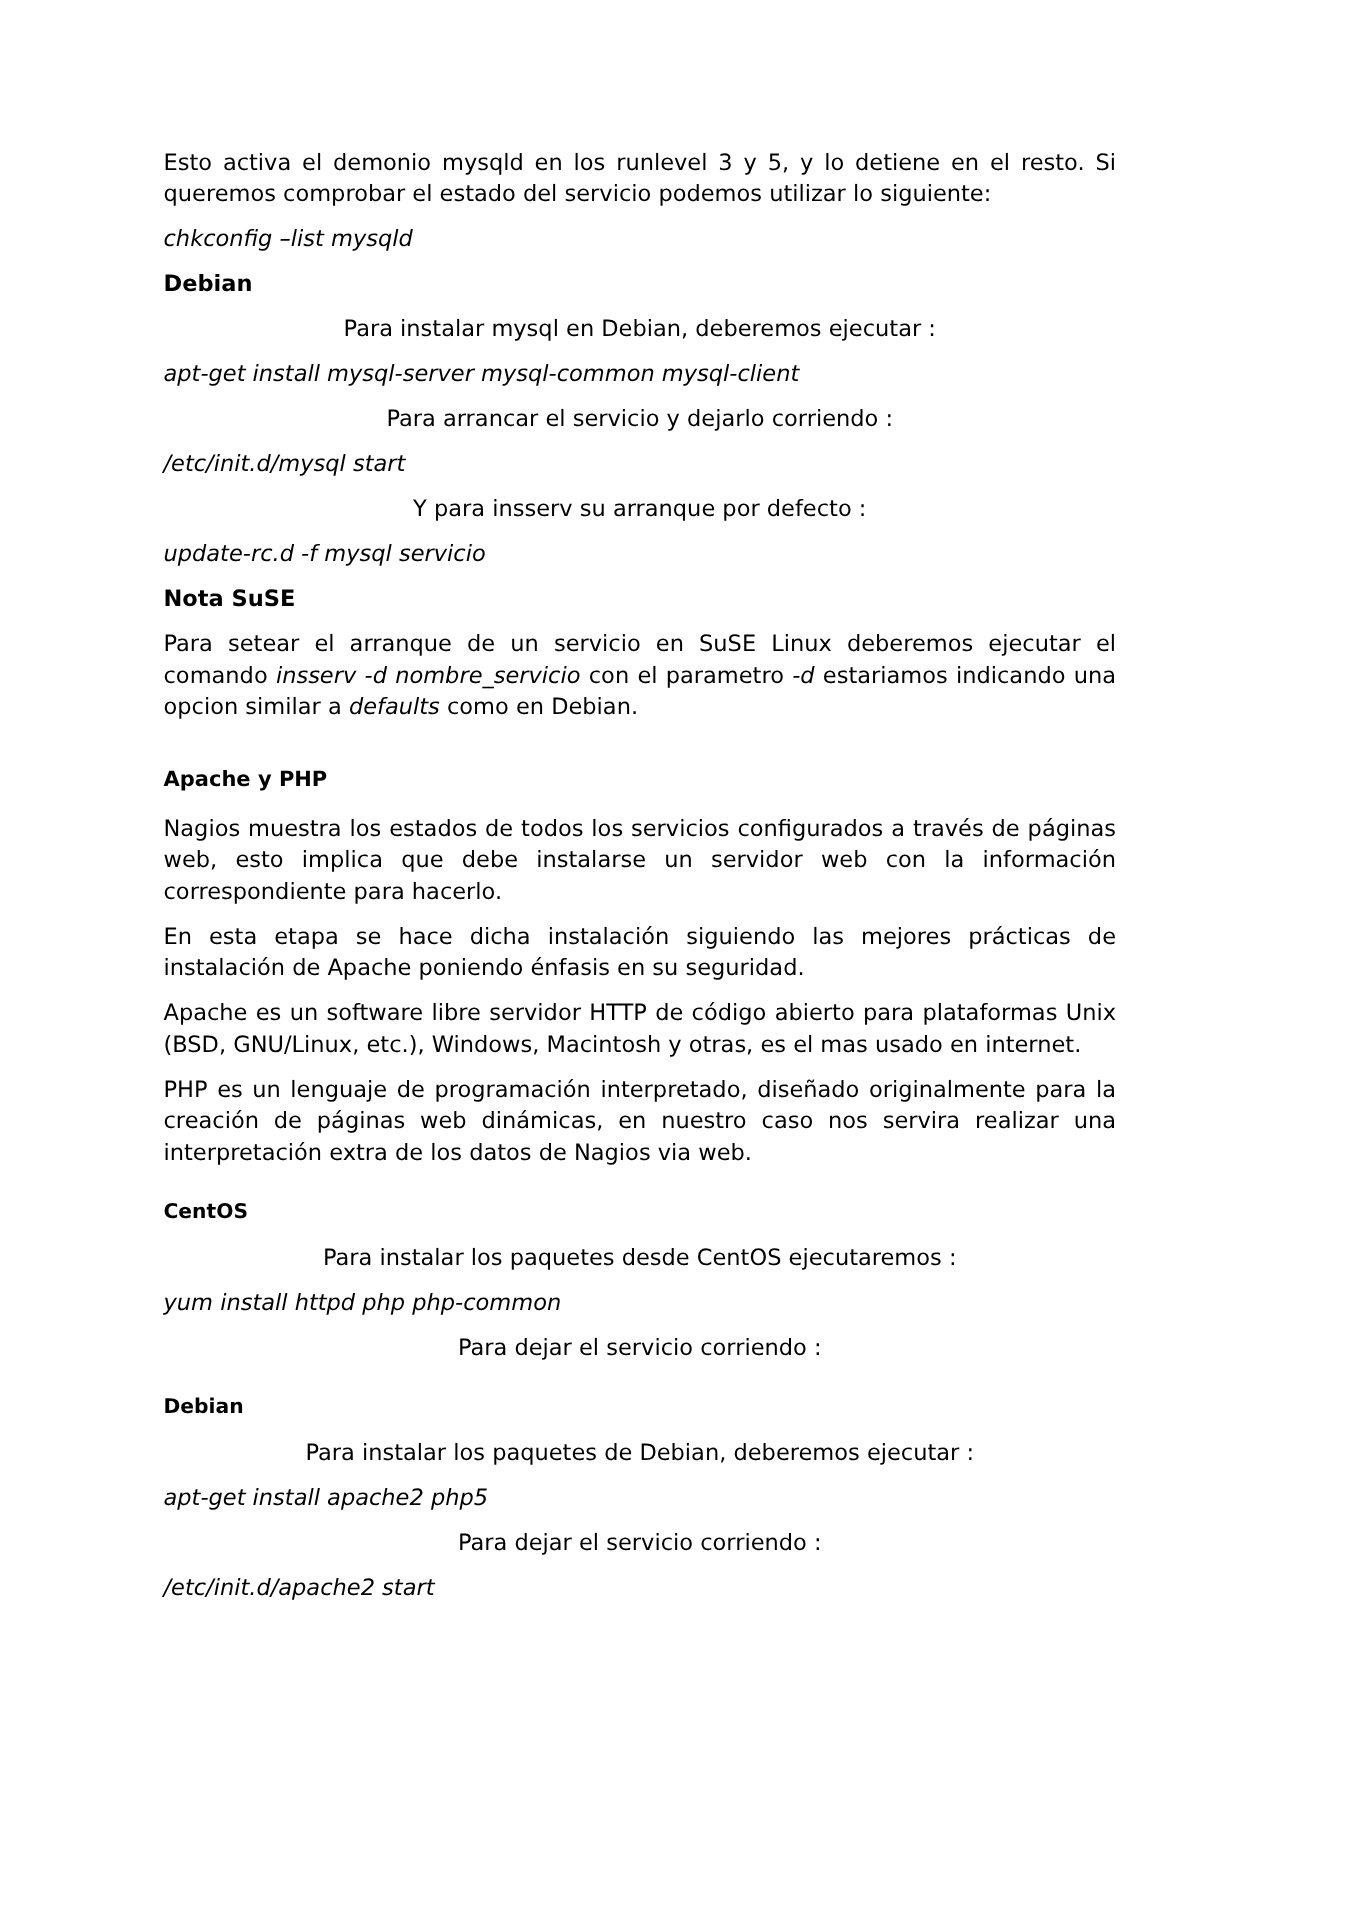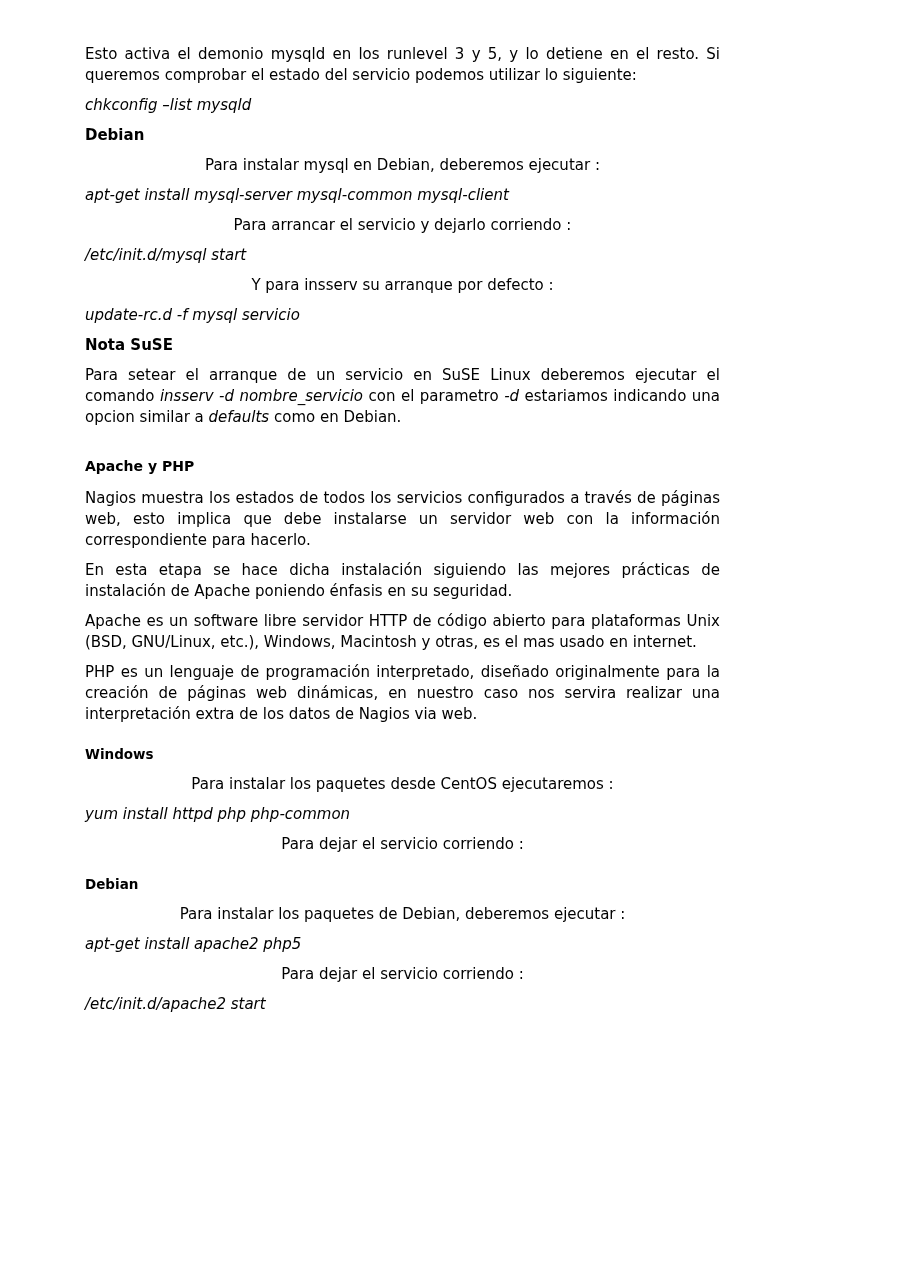--- a/index.html
+++ b/index.html
@@ -12,22 +12,23 @@
     height: 1280px;
     font-family: "DejaVu Sans", "Liberation Sans", sans-serif;
     color: #000000;
     position: relative;
     overflow: hidden;
   }
   .page {
     box-sizing: border-box;
     width: 806px;
     min-height: 1280px;
-    padding: 44px 86px 60px 85px;
+    padding: 98px 86px 60px 85px;
     background: #ffffff;
+    margin-left: 24px;
   }
   .body-text {
     font-size: 15px;
     line-height: 21px;
     margin: 0 0 9px 0;
     text-align: justify;
   }
   .body-text.left {
     text-align: center;
   }
@@ -77,21 +78,21 @@
 
   <p class="h-sub">Nota SuSE</p>
   <p class="body-text"><span>Para setear el arranque de un servicio en SuSE Linux deberemos ejecutar el comando </span><span class="inline-command">insserv -d nombre_servicio</span><span> con el parametro </span><span class="inline-command">-d</span><span> estariamos indicando una opcion similar a </span><span class="inline-command">defaults</span><span> como en Debian.</span></p>
 
   <p class="h-main">Apache y PHP</p>
   <p class="body-text">Nagios muestra los estados de todos los servicios configurados a través de páginas web, esto implica que debe instalarse un servidor web con la información correspondiente para hacerlo.</p>
   <p class="body-text">En esta etapa se hace dicha instalación siguiendo las mejores prácticas de instalación de Apache poniendo énfasis en su seguridad.</p>
   <p class="body-text">Apache es un software libre servidor HTTP de código abierto para plataformas Unix (BSD, GNU/Linux, etc.), Windows, Macintosh y otras, es el mas usado en internet.</p>
   <p class="body-text">PHP es un lenguaje de programación interpretado, diseñado originalmente para la creación de páginas web dinámicas, en nuestro caso nos servira realizar una interpretación extra de los datos de Nagios via web.</p>
 
-  <p class="h-small">Windows</p>
+  <p class="h-small">CentOS</p>
   <p class="body-text left">Para instalar los paquetes desde CentOS ejecutaremos :</p>
   <p class="command">yum install httpd php php-common</p>
   <p class="body-text left">Para dejar el servicio corriendo :</p>
 
   <p class="h-small">Debian</p>
   <p class="body-text left">Para instalar los paquetes de Debian, deberemos ejecutar :</p>
   <p class="command">apt-get install apache2 php5</p>
   <p class="body-text left">Para dejar el servicio corriendo :</p>
   <p class="command">/etc/init.d/apache2 start</p>
 

